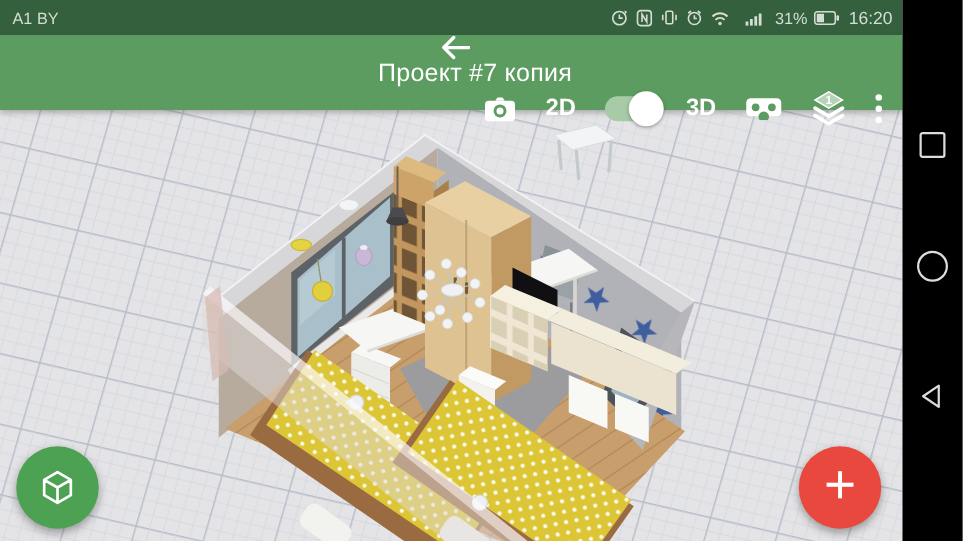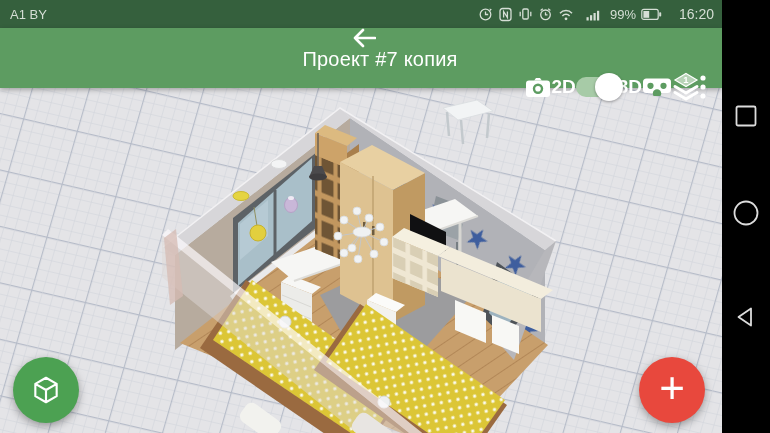--- a/index.html
+++ b/index.html
@@ -4,29 +4,29 @@
 <style>
   html,body{margin:0;padding:0;background:#111;}
   .screen{position:relative;width:770px;height:433px;overflow:hidden;background:#e4e4e7;
           font-family:"Liberation Sans","DejaVu Sans",sans-serif;-webkit-font-smoothing:antialiased;}
   
   .statusbar{position:absolute;left:0;top:0;width:722px;height:28px;background:#35603d;
              display:flex;align-items:center;justify-content:space-between;
              padding:0 8px 0 10px;box-sizing:border-box;color:#d5ded5;font-size:13px;}
   .sb-right{display:flex;align-items:center;gap:5px;}
   .sb-right svg{display:block;}
-  .sb-time{font-size:14px;margin-left:12px;}
+  .sb-time{font-size:14px;margin-left:2px;}
   .sb-pct{margin-left:4px;}
   
   .toolbar{position:absolute;left:0;top:28px;width:722px;height:60px;background:#5d9c61;
            display:flex;align-items:center;padding:0 16px 0 22px;box-sizing:border-box;color:#fff;
            box-shadow:0 2px 5px rgba(0,0,0,.28);z-index:3;flex-direction:column;}
   .tb-back{display:flex;align-items:center;background:none;border:none;padding:0;cursor:pointer;}
   .tb-title{font-size:20px;margin-left:32px;letter-spacing:.2px;white-space:nowrap;}
-  .tb-actions{margin-left:auto;display:flex;align-items:center;}
+  .tb-actions{margin-left:auto;display:flex;align-items:center;gap:23px;}
   .mode-label{font-size:19px;font-weight:bold;cursor:pointer;}
   .toggle{width:42px;height:20px;border-radius:10px;position:relative;cursor:pointer;}
   .toggle .knob{position:absolute;right:-5px;top:-4px;width:28px;height:28px;border-radius:50%;
                 box-shadow:0 1px 3px rgba(0,0,0,.35);}
   .icon-btn{background:none;border:none;padding:0;display:flex;align-items:center;cursor:pointer;}
   
   .canvas{position:absolute;left:0;top:88px;width:722px;height:345px;}
   .canvas svg{display:block;}
   
   .fab{position:absolute;width:66px;height:66px;border-radius:50%;border:none;cursor:pointer;
@@ -69,21 +69,21 @@
         <path d="M2 5.2 a8.2 8.2 0 0 1 12 0" fill="none" stroke="#d5ded5" stroke-width="1.5"></path>
         <path d="M4.4 7.9 a4.8 4.8 0 0 1 7.2 0" fill="none" stroke="#d5ded5" stroke-width="1.5"></path>
         <circle cx="8" cy="10.8" r="1.4" fill="#d5ded5"></circle>
       </svg>
       <svg width="16" height="13" viewBox="0 0 16 13" style="margin-left:6px">
         <rect x="1.5" y="9.2" width="2.2" height="3.3" fill="#d5ded5"></rect>
         <rect x="5" y="7.2" width="2.2" height="5.3" fill="#d5ded5"></rect>
         <rect x="8.5" y="5" width="2.2" height="7.5" fill="#d5ded5"></rect>
         <rect x="12" y="2.8" width="2.2" height="9.7" fill="#d5ded5"></rect>
       </svg>
-      <span class="sb-pct">99%</span>
+      <span class="sb-pct">31%</span>
       <svg width="21" height="13" viewBox="0 0 21 13">
         <rect x="0.8" y="1.4" width="16.4" height="10" rx="2" fill="none" stroke="#d5ded5" stroke-width="1.2"></rect>
         <rect x="2.4" y="3" width="5.8" height="6.8" fill="#d5ded5"></rect>
         <rect x="18.2" y="4.2" width="2" height="4.4" rx="0.8" fill="#d5ded5"></rect>
       </svg>
       <span class="sb-time">16:20</span>
     </div>
   </div>
 
   <div class="toolbar">

